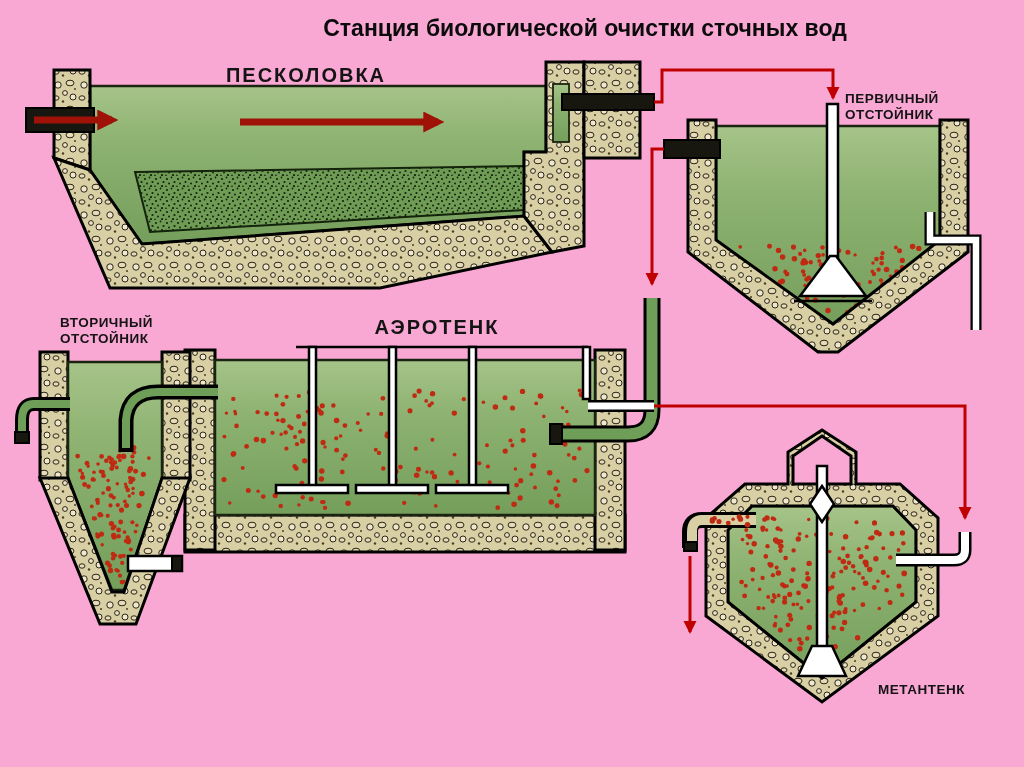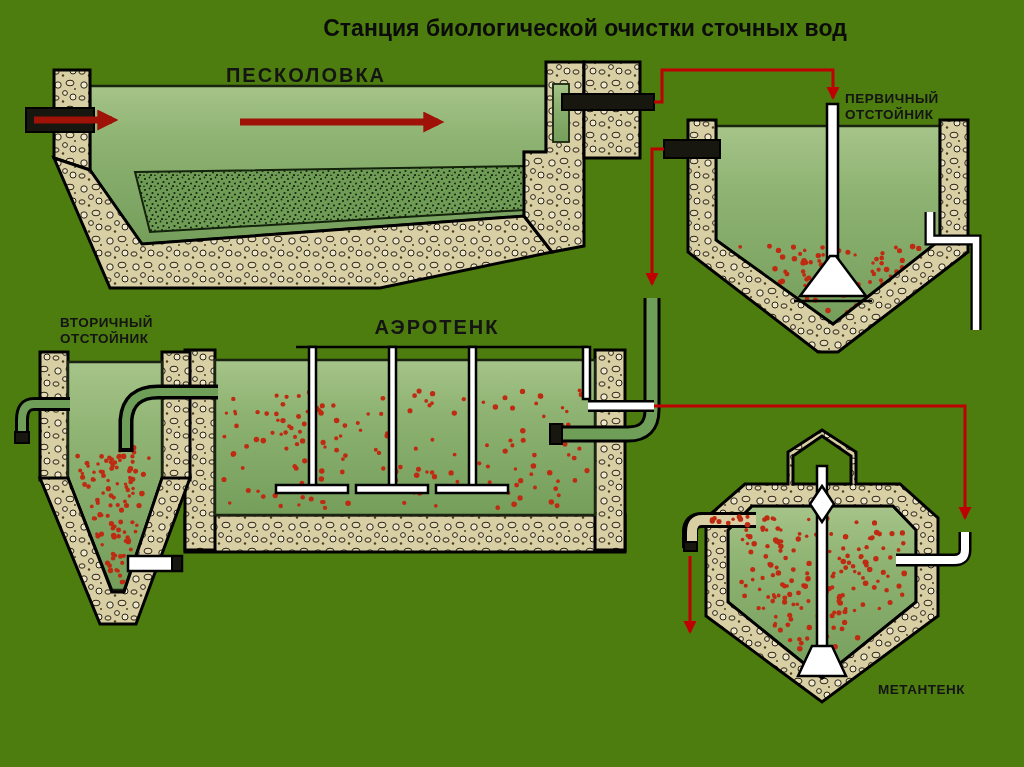--- a/index.html
+++ b/index.html
@@ -1,16 +1,16 @@
 <!DOCTYPE html>
 <html style="--water: #85ae6b; --flow-arrow: #c00000; --tank-arrow: #9e1208; --wall: #d9cfa4; --sludge-dot: #bf2a12;"><head>
 <meta charset="utf-8">
 <style>
   html,body{margin:0;padding:0;background:#ffffff;}
-  #stage{position:relative;width:1024px;height:767px;background:#4d7c0f;overflow:hidden;
+  #stage{position:relative;width:1024px;height:767px;background:#f9a8d4;overflow:hidden;
          font-family:"Liberation Sans",sans-serif;}
   svg{display:block;}
   .wall{fill:url(#pebble);stroke:#000;stroke-width:3;}
   .water{fill:url(#waterGrad);}
   .outlined{stroke:#1a2410;stroke-width:2.5;}
   .outlined-thin{stroke:#1a2410;stroke-width:1.8;}
   .sedi{fill:url(#sediment);stroke:#14230c;stroke-width:2;}
   .pipe-dark{fill:#17170f;stroke:#000;stroke-width:2;}
   .pipe-light{fill:#ffffff;stroke:#000;stroke-width:2.5;}
   .pk{fill:none;stroke:#000;}

